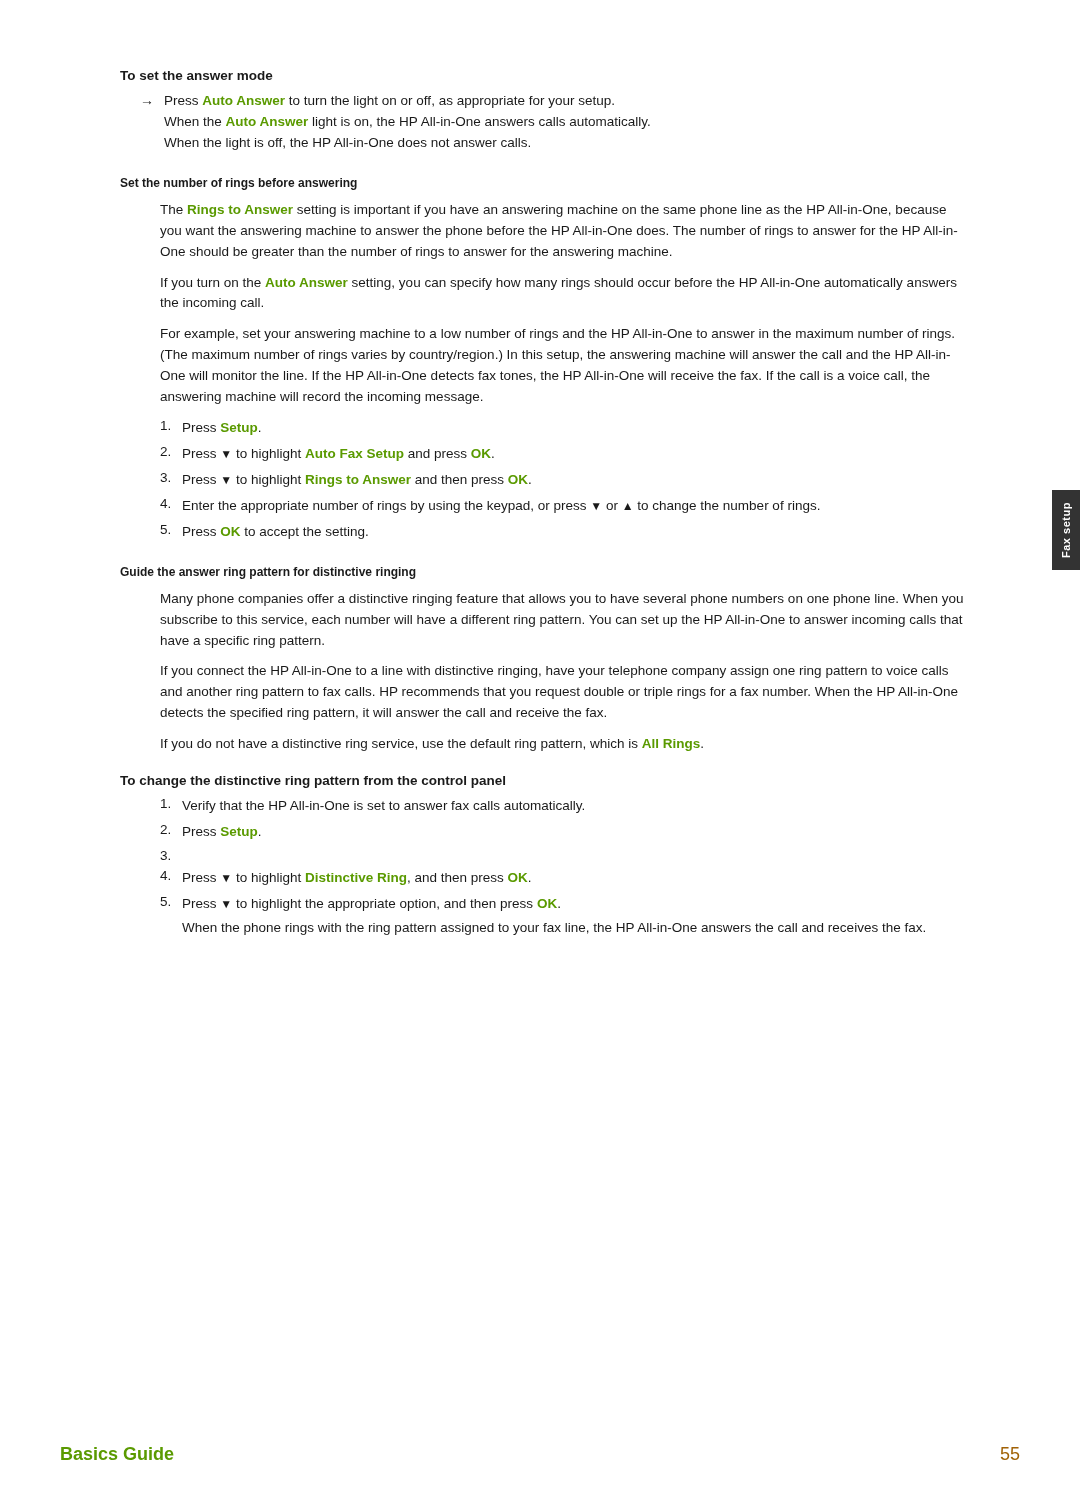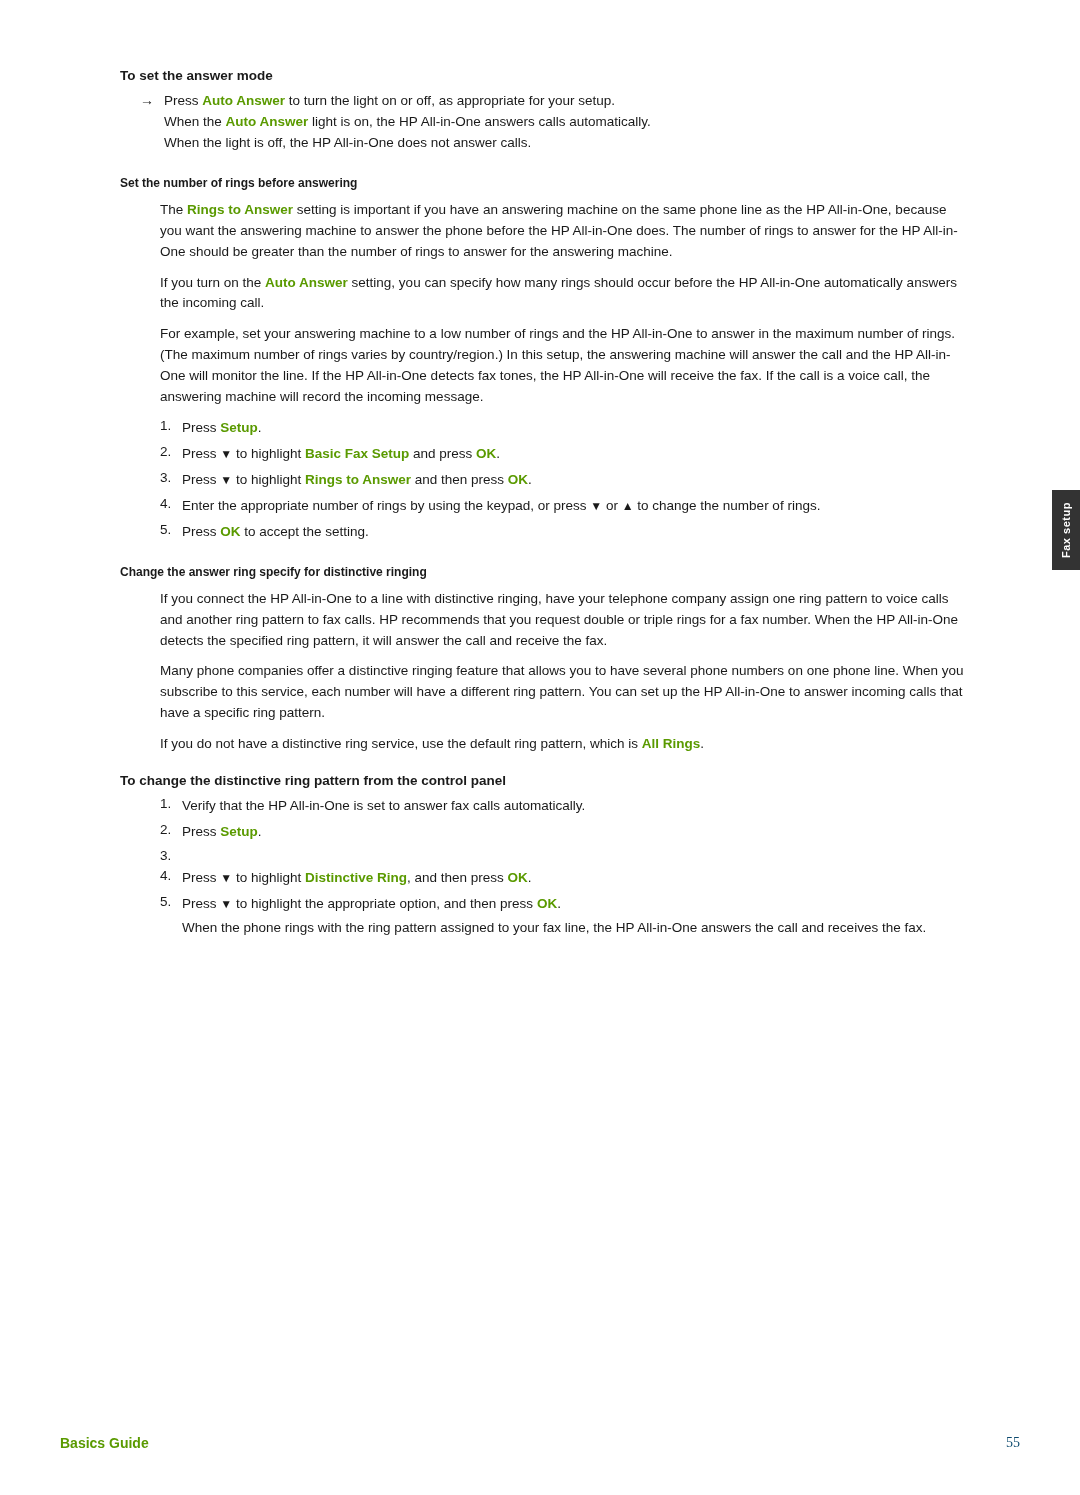--- a/index.html
+++ b/index.html
@@ -114,36 +114,35 @@
       transform: rotate(180deg);
       letter-spacing: 0.5px;
       height: 80px;
       display: flex;
       align-items: center;
       justify-content: center;
     }
 
     .footer {
       position: absolute;
-      bottom: 44px;
+      bottom: 30px;
       left: 0;
       right: 0;
       display: flex;
       justify-content: space-between;
       padding: 0 60px;
-      font-size: 14px;
+      font-size: 18px;
       font-weight: bold;
       color: #5a9a00;
       margin-top: 32px;
     }
 
     .footer-page {
-      color: #0c4a6e;
+      color: #a16207;
       font-weight: normal;
-      font-family: Liberation Serif, serif;
     }
 
     .down-arrow {
       font-size: 12px;
     }
 
     .up-arrow {
       font-size: 12px;
     }
   </style>
@@ -186,46 +185,46 @@
       </p>
 
 
       <div class="numbered-list">
         <div class="numbered-item">
           <span class="num">1.</span>
           <span class="num-text">Press <span class="green-text">Setup</span>.</span>
         </div>
         <div class="numbered-item">
           <span class="num">2.</span>
-          <span class="num-text">Press <span class="down-arrow">▼</span> to highlight <span class="green-text">Basic Fax Setup</span> and press <span class="green-text">OK</span>.</span>
+          <span class="num-text">Press <span class="down-arrow">▼</span> to highlight <span class="green-text">Auto Fax Setup</span> and press <span class="green-text">OK</span>.</span>
         </div>
         <div class="numbered-item">
           <span class="num">3.</span>
           <span class="num-text">Press <span class="down-arrow">▼</span> to highlight <span class="green-text">Rings to Answer</span> and then press <span class="green-text">OK</span>.</span>
         </div>
         <div class="numbered-item">
           <span class="num">4.</span>
           <span class="num-text">Enter the appropriate number of rings by using the keypad, or press <span class="down-arrow">▼</span> or <span class="up-arrow">▲</span> to change the number of rings.</span>
         </div>
         <div class="numbered-item">
           <span class="num">5.</span>
           <span class="num-text">Press <span class="green-text">OK</span> to accept the setting.</span>
         </div>
       </div>
     </div>
 
     <div style="margin-top: 18px;">
-      <p class="section-heading">Change the answer ring specify for distinctive ringing</p>
+      <p class="section-heading">Guide the answer ring pattern for distinctive ringing</p>
+
+      <p class="body-text" style="margin-left: 40px;">
+        Many phone companies offer a distinctive ringing feature that allows you to have several phone numbers on one phone line. When you subscribe to this service, each number will have a different ring pattern. You can set up the HP All-in-One to answer incoming calls that have a specific ring pattern.
+      </p>
 
       <p class="body-text" style="margin-left: 40px;">
         If you connect the HP All-in-One to a line with distinctive ringing, have your telephone company assign one ring pattern to voice calls and another ring pattern to fax calls. HP recommends that you request double or triple rings for a fax number. When the HP All-in-One detects the specified ring pattern, it will answer the call and receive the fax.
-      </p>
-
-      <p class="body-text" style="margin-left: 40px;">
-        Many phone companies offer a distinctive ringing feature that allows you to have several phone numbers on one phone line. When you subscribe to this service, each number will have a different ring pattern. You can set up the HP All-in-One to answer incoming calls that have a specific ring pattern.
       </p>
 
       <p class="body-text" style="margin-left: 40px;">
         If you do not have a distinctive ring service, use the default ring pattern, which is <span class="green-text">All Rings</span>.
       </p>
 
       <p class="sub-heading" style="margin-left: 0;">To change the distinctive ring pattern from the control panel</p>
 
       <div class="numbered-list">
         <div class="numbered-item">

